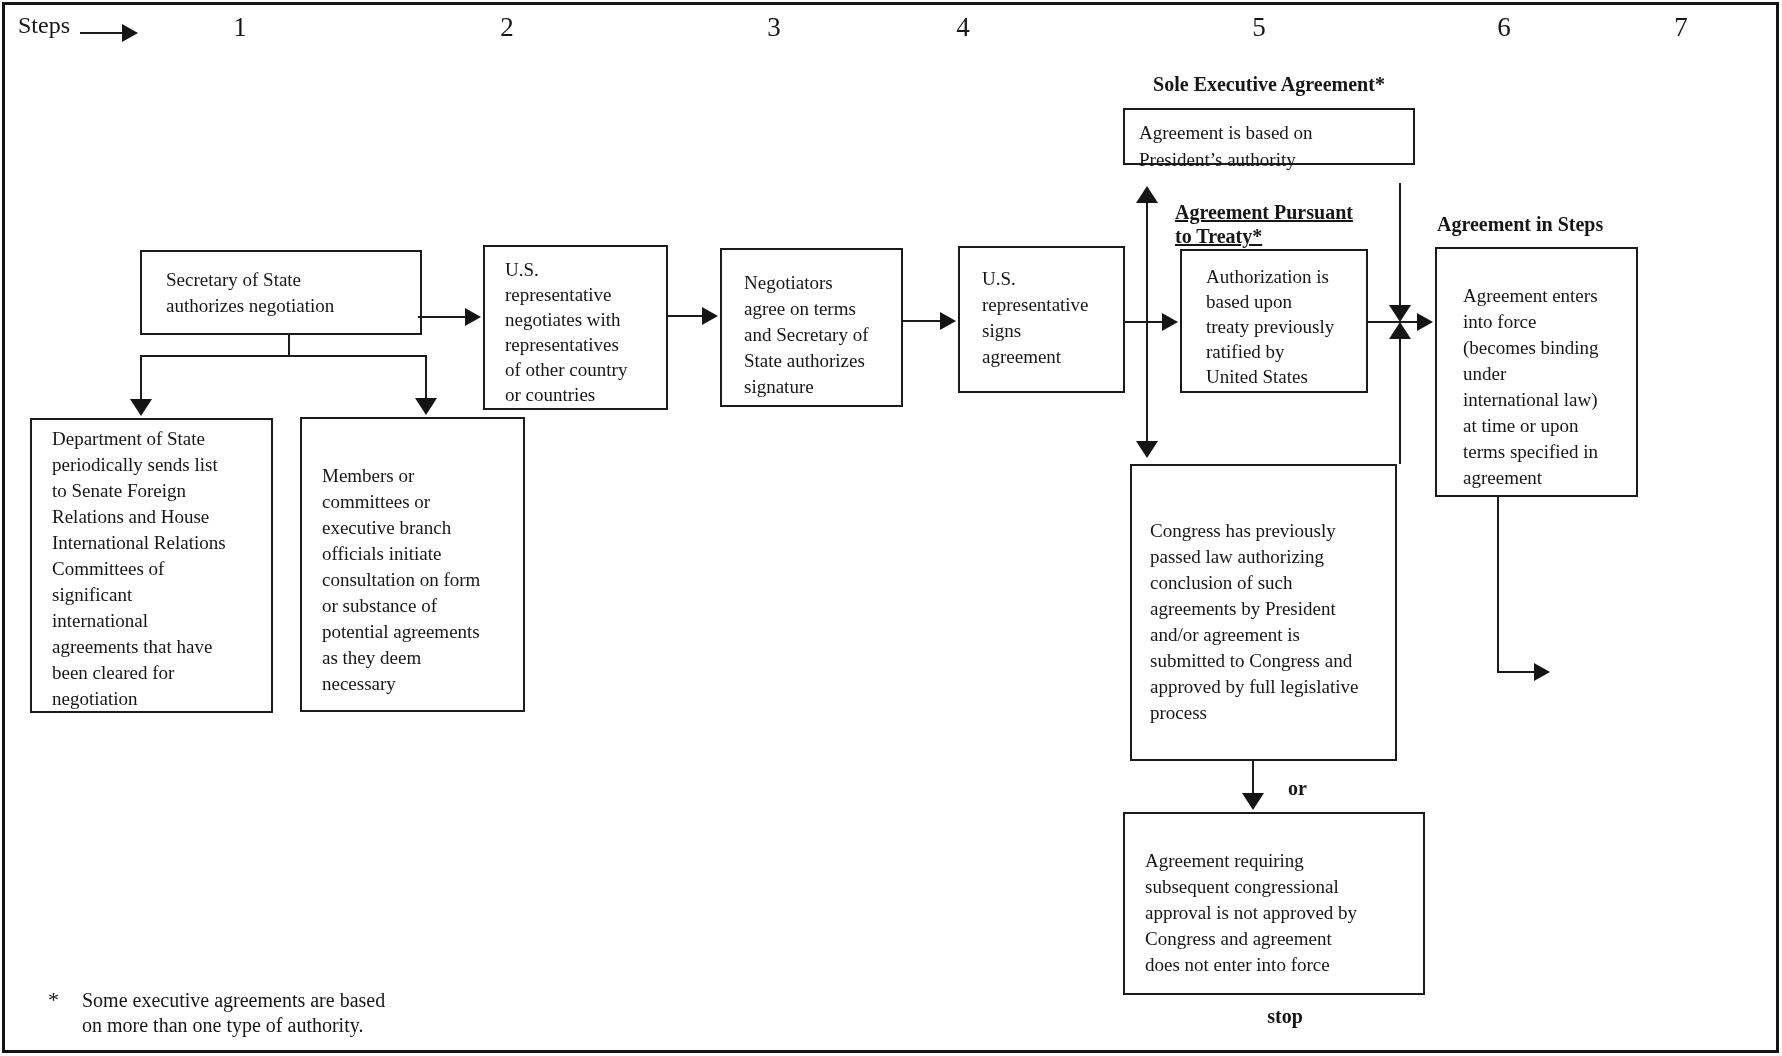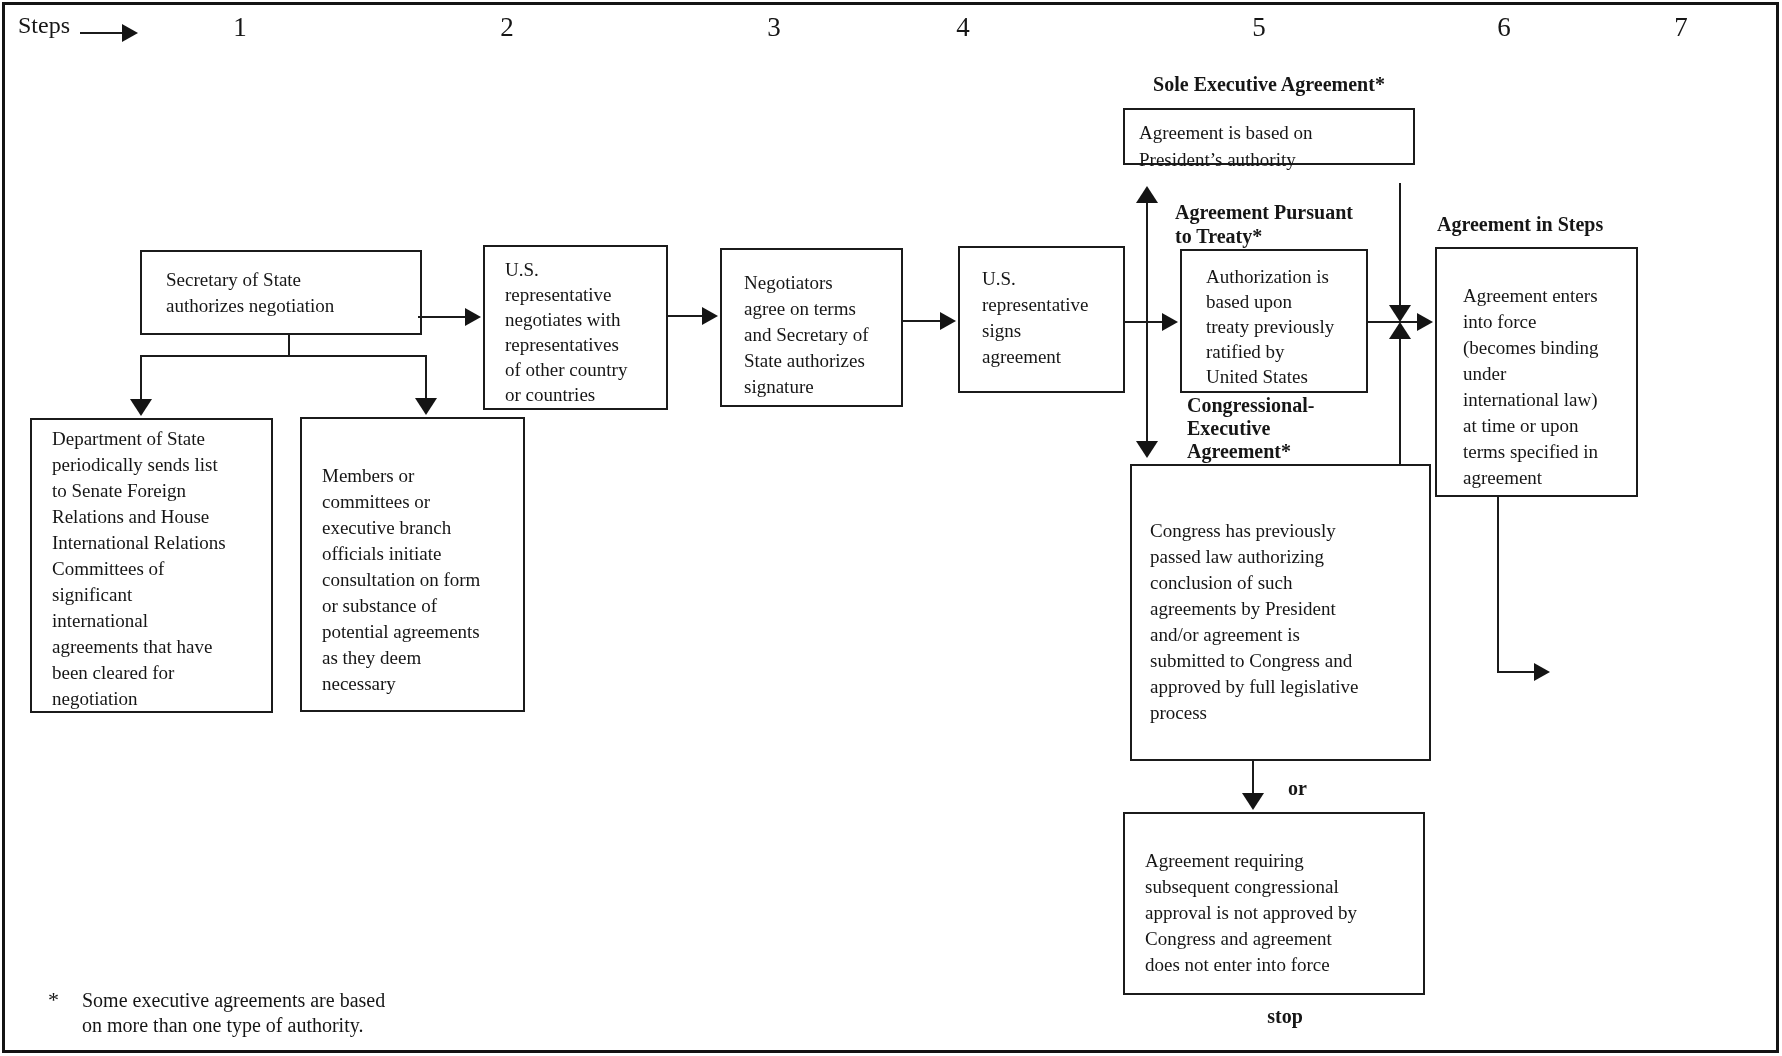--- a/index.html
+++ b/index.html
@@ -75,32 +75,29 @@
 signature</div>
   <div class="box" style="left:958px;top:246px;width:167px;height:147px;padding:18px 4px 0 22px;">U.S.
 representative
 signs
 agreement</div>
 
   <div class="hdr" style="left:1123px;top:72px;width:292px;text-align:center;">Sole Executive Agreement*</div>
   <div class="box" style="left:1123px;top:108px;width:292px;height:57px;padding:9px 6px 0 14px;line-height:27px;">Agreement is based on
 President’s authority</div>
 
-  <div class="hdr" style="left:1175px;top:200px;">Agreement Pursuant
+  <div class="hdr" style="left:1175px;top:200px;text-decoration:underline;">Agreement Pursuant
 to Treaty*</div>
   <div class="box" style="left:1180px;top:249px;width:188px;height:144px;padding:13px 4px 0 24px;line-height:25px;">Authorization is
 based upon
 treaty previously
 ratified by
 United States</div>
 
-  <div class="hdr" style="left:1187px;top:394px;line-height:23px;">Congressional-
-Executive
-Agreement*</div>
-  <div class="box" style="left:1130px;top:464px;width:301px;height:297px;padding:52px 8px 0 18px;">Congress has previously
+  <div class="box" style="left:1130px;top:464px;width:267px;height:297px;padding:52px 8px 0 18px;">Congress has previously
 passed law authorizing
 conclusion of such
 agreements by President
 and/or agreement is
 submitted to Congress and
 approved by full legislative
 process</div>
 
   <div class="hdr" style="left:1437px;top:212px;">Agreement in Steps</div>
   <div class="box" style="left:1435px;top:247px;width:203px;height:250px;padding:34px 4px 0 26px;">Agreement enters

